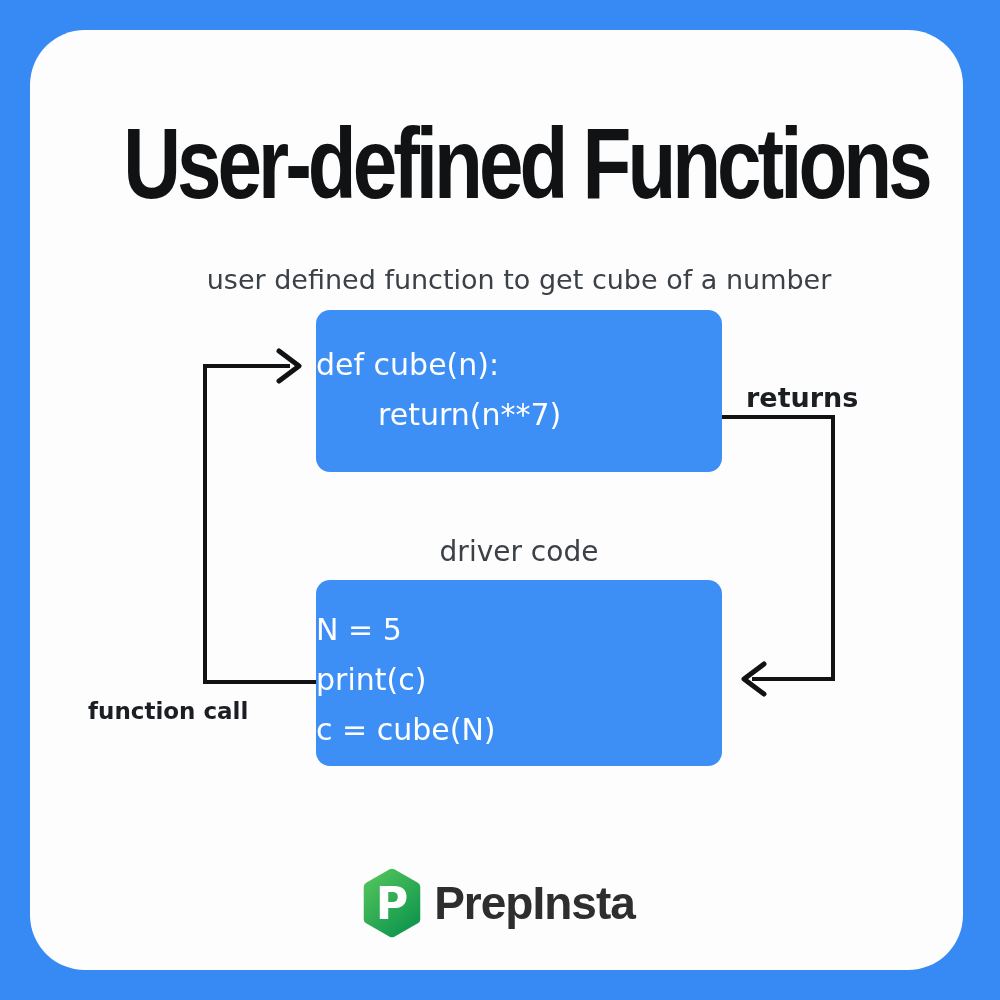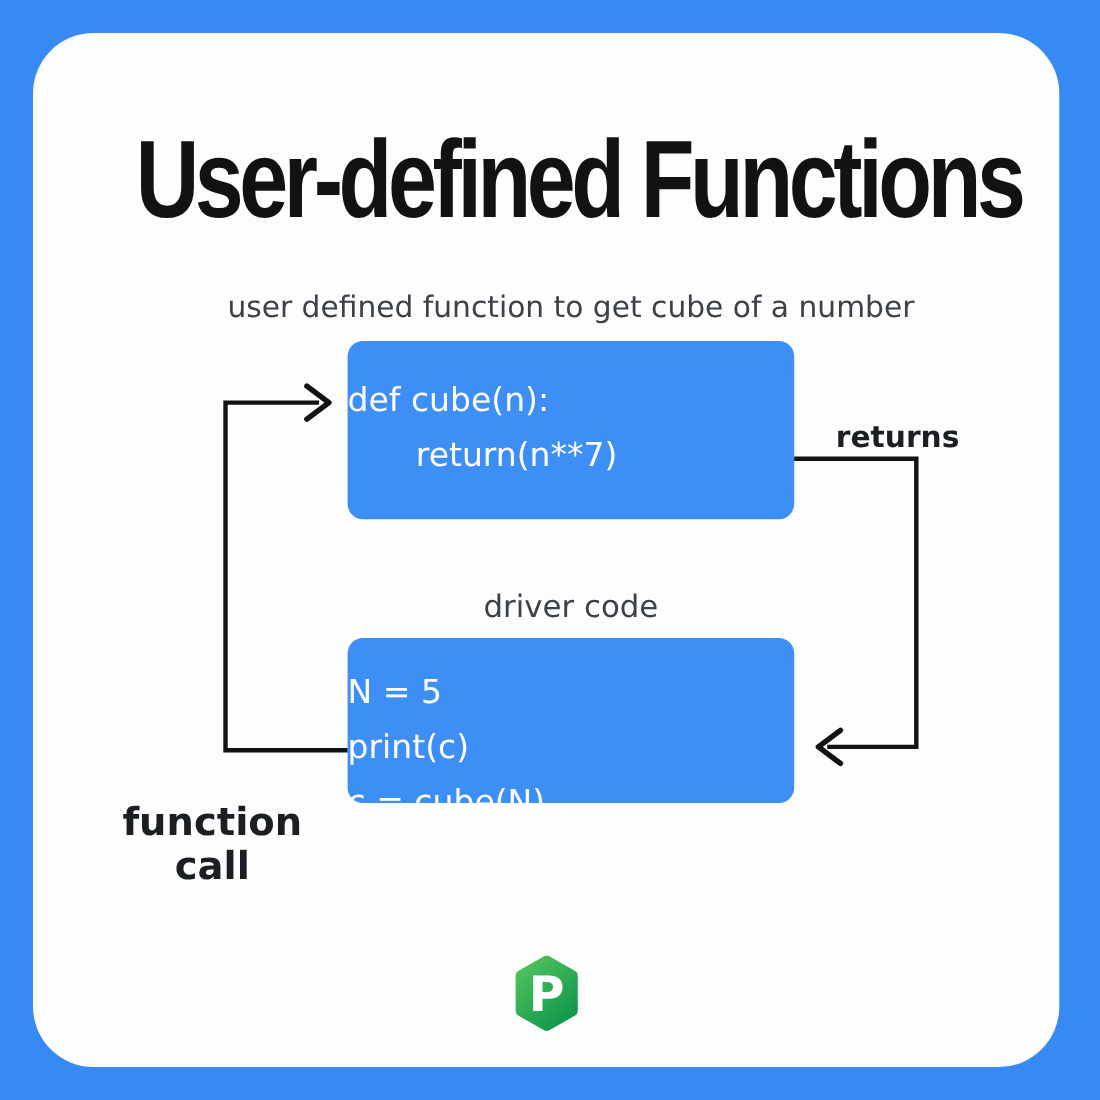--- a/index.html
+++ b/index.html
@@ -54,46 +54,46 @@
     position:absolute;
     left:286px;
     width:406px;
     background:var(--box-blue);
     border-radius:14px;
     color:#ffffff;
     font-size:30px;
     line-height:50px;
   }
   .box-function{ top:280px; height:162px; padding-top:30px; }
-  .box-driver{ top:550px; height:150px; padding-top:25px; }
+  .box-driver{ top:550px; height:186px; padding-top:25px; }
   .code-line{ white-space:pre; }
   .code-line.indent{ padding-left:62px; }
   .caption-driver{
     position:absolute;
     left:0;top:505px;
     width:978px;
     text-align:center;
     font-size:28px;
     color:var(--caption-gray);
   }
   .label-returns{
     position:absolute;
     left:716px;top:352px;
     width:140px;
-    text-align:center;
+    text-align:left;
     font-size:27px;
     font-weight:bold;
     color:var(--label-dark);
   }
   .label-fncall{
     position:absolute;
-    left:58px;top:698px;
+    left:58px;top:668px;
     width:210px;
-    text-align:center;
-    font-size:35px;
+    text-align:left;
+    font-size:23px;
     font-weight:bold;
     color:var(--label-dark);
   }
   .connectors{
     position:absolute;
     left:0;top:0;
     width:1000px;height:1000px;
     pointer-events:none;
   }
   .connectors path{
@@ -158,20 +158,21 @@
     <svg class="logo-hex" viewBox="0 0 100 110">
       <defs>
         <linearGradient id="hexgrad" x1="0" y1="0" x2="0.7" y2="1">
           <stop class="stop-light" offset="0"></stop>
           <stop class="stop-dark" offset="1"></stop>
         </linearGradient>
       </defs>
       <path class="hex-shape" fill="url(#hexgrad)" stroke="url(#hexgrad)" d="M50 11 L85 31 L85 79 L50 99 L15 79 L15 31 Z"></path>
       <text class="logo-letter" x="50" y="79" font-size="66" text-anchor="middle">P</text>
     </svg>
+    <span class="logo-word">PrepInsta</span>
   </div>
 
 </div>
 
 <svg class="connectors" viewBox="0 0 1000 1000">
 
   <path class="flow-line" d="M 316 682 H 205 V 366 H 290"></path>
   <path class="arrow-head" d="M 279 351 L 299 366 L 279 381"></path>
 
   <path class="flow-line" d="M 722 417 H 833 V 679 H 752"></path>

